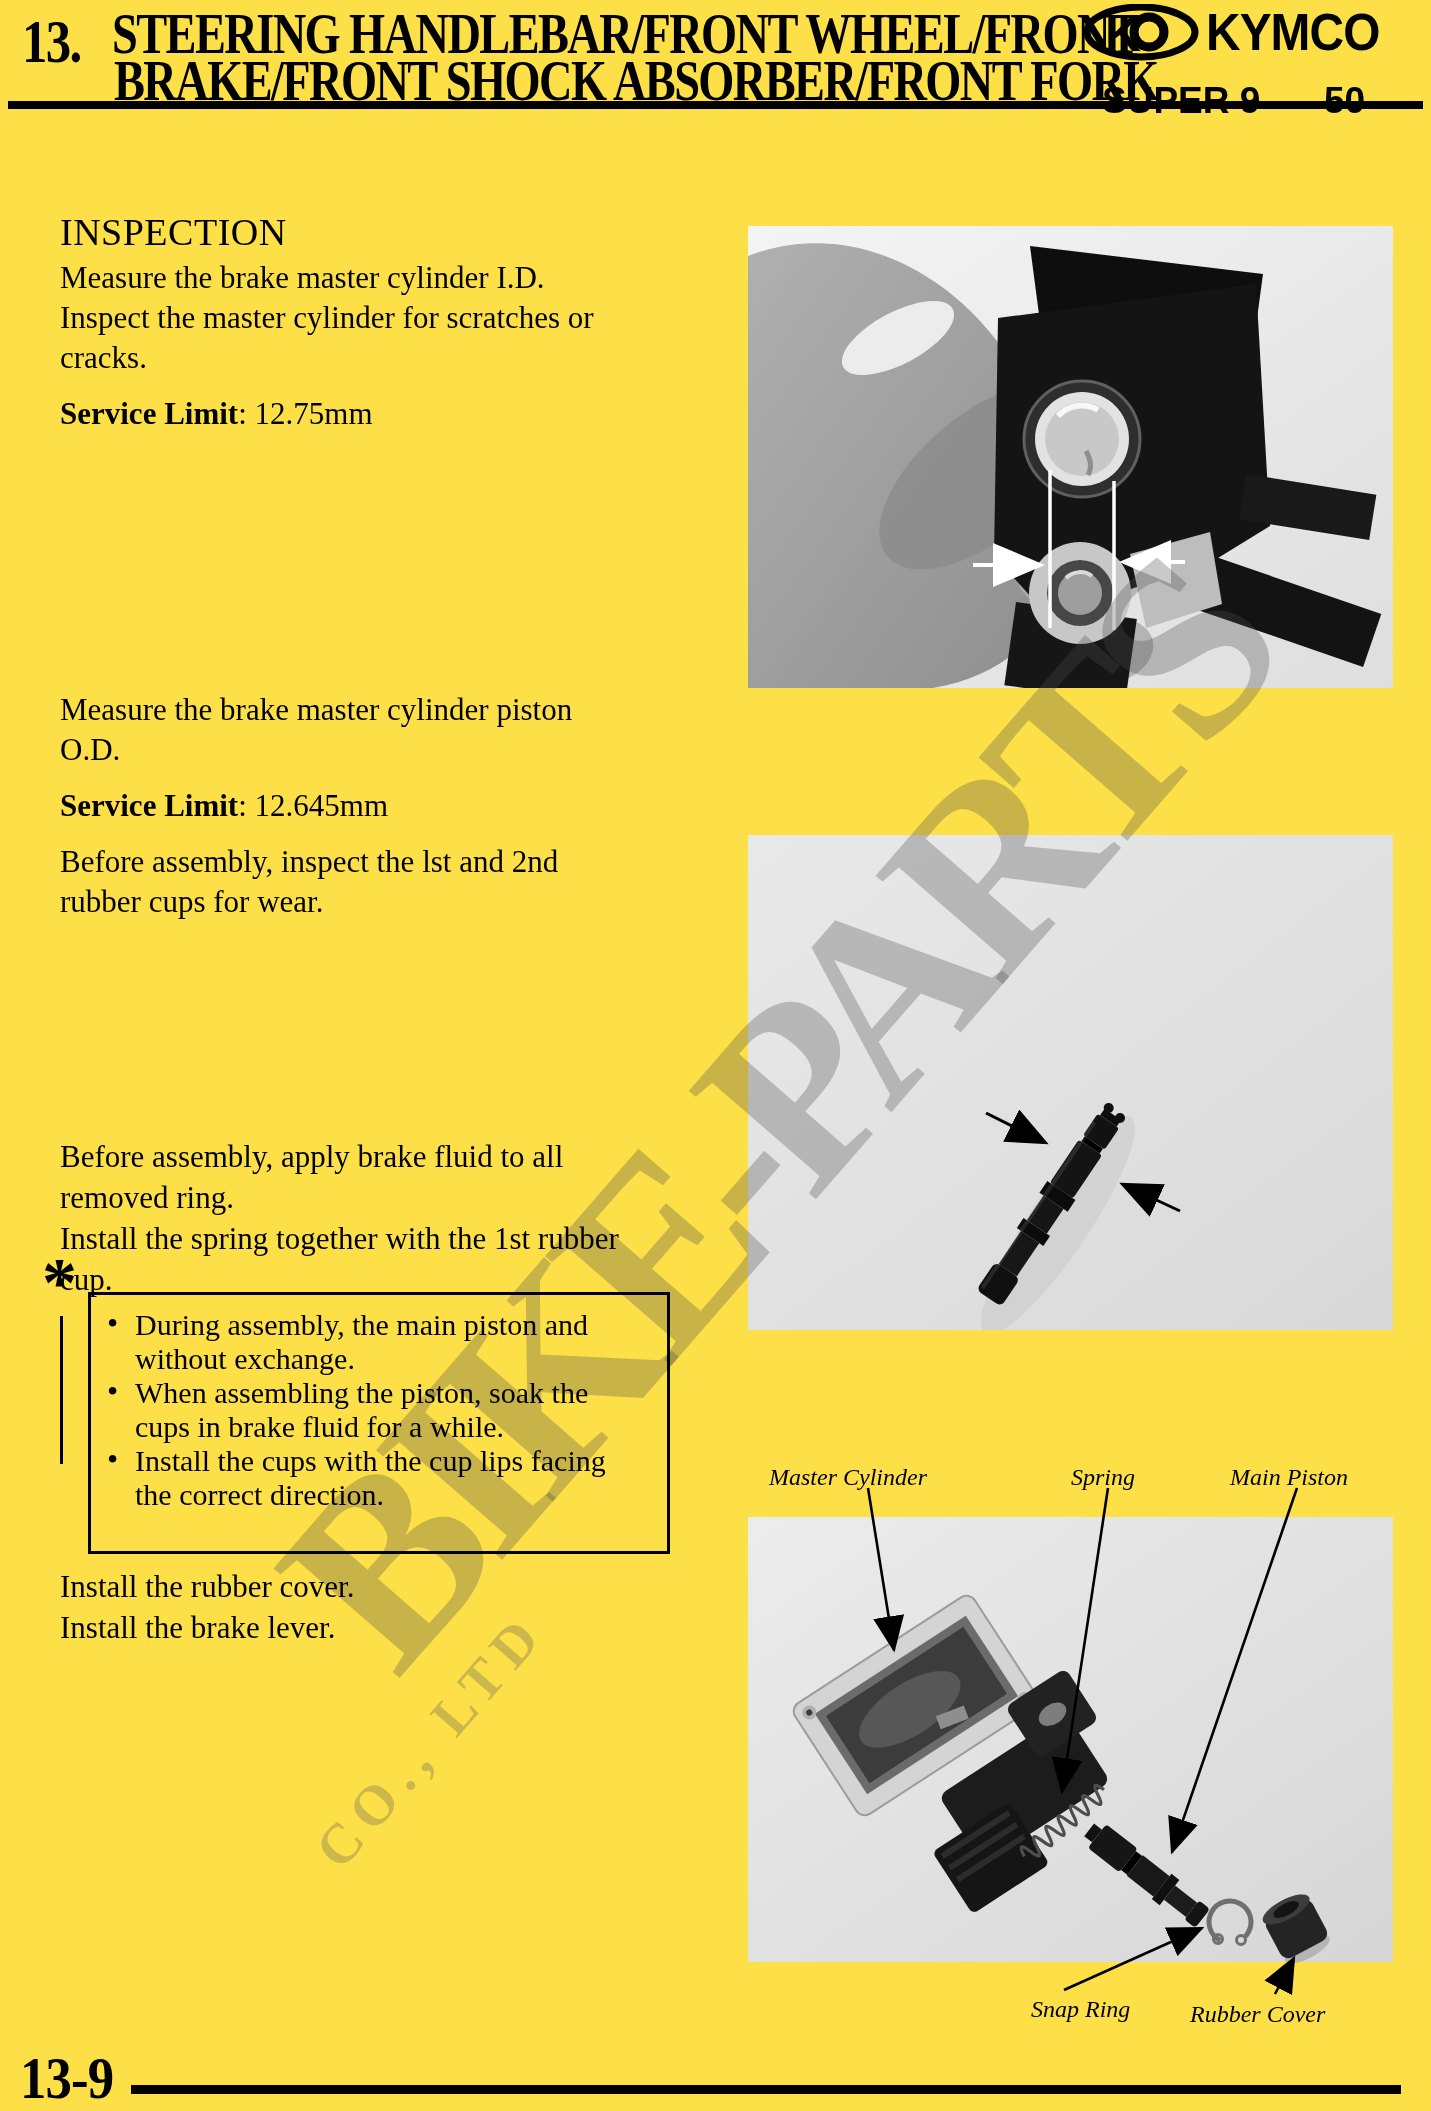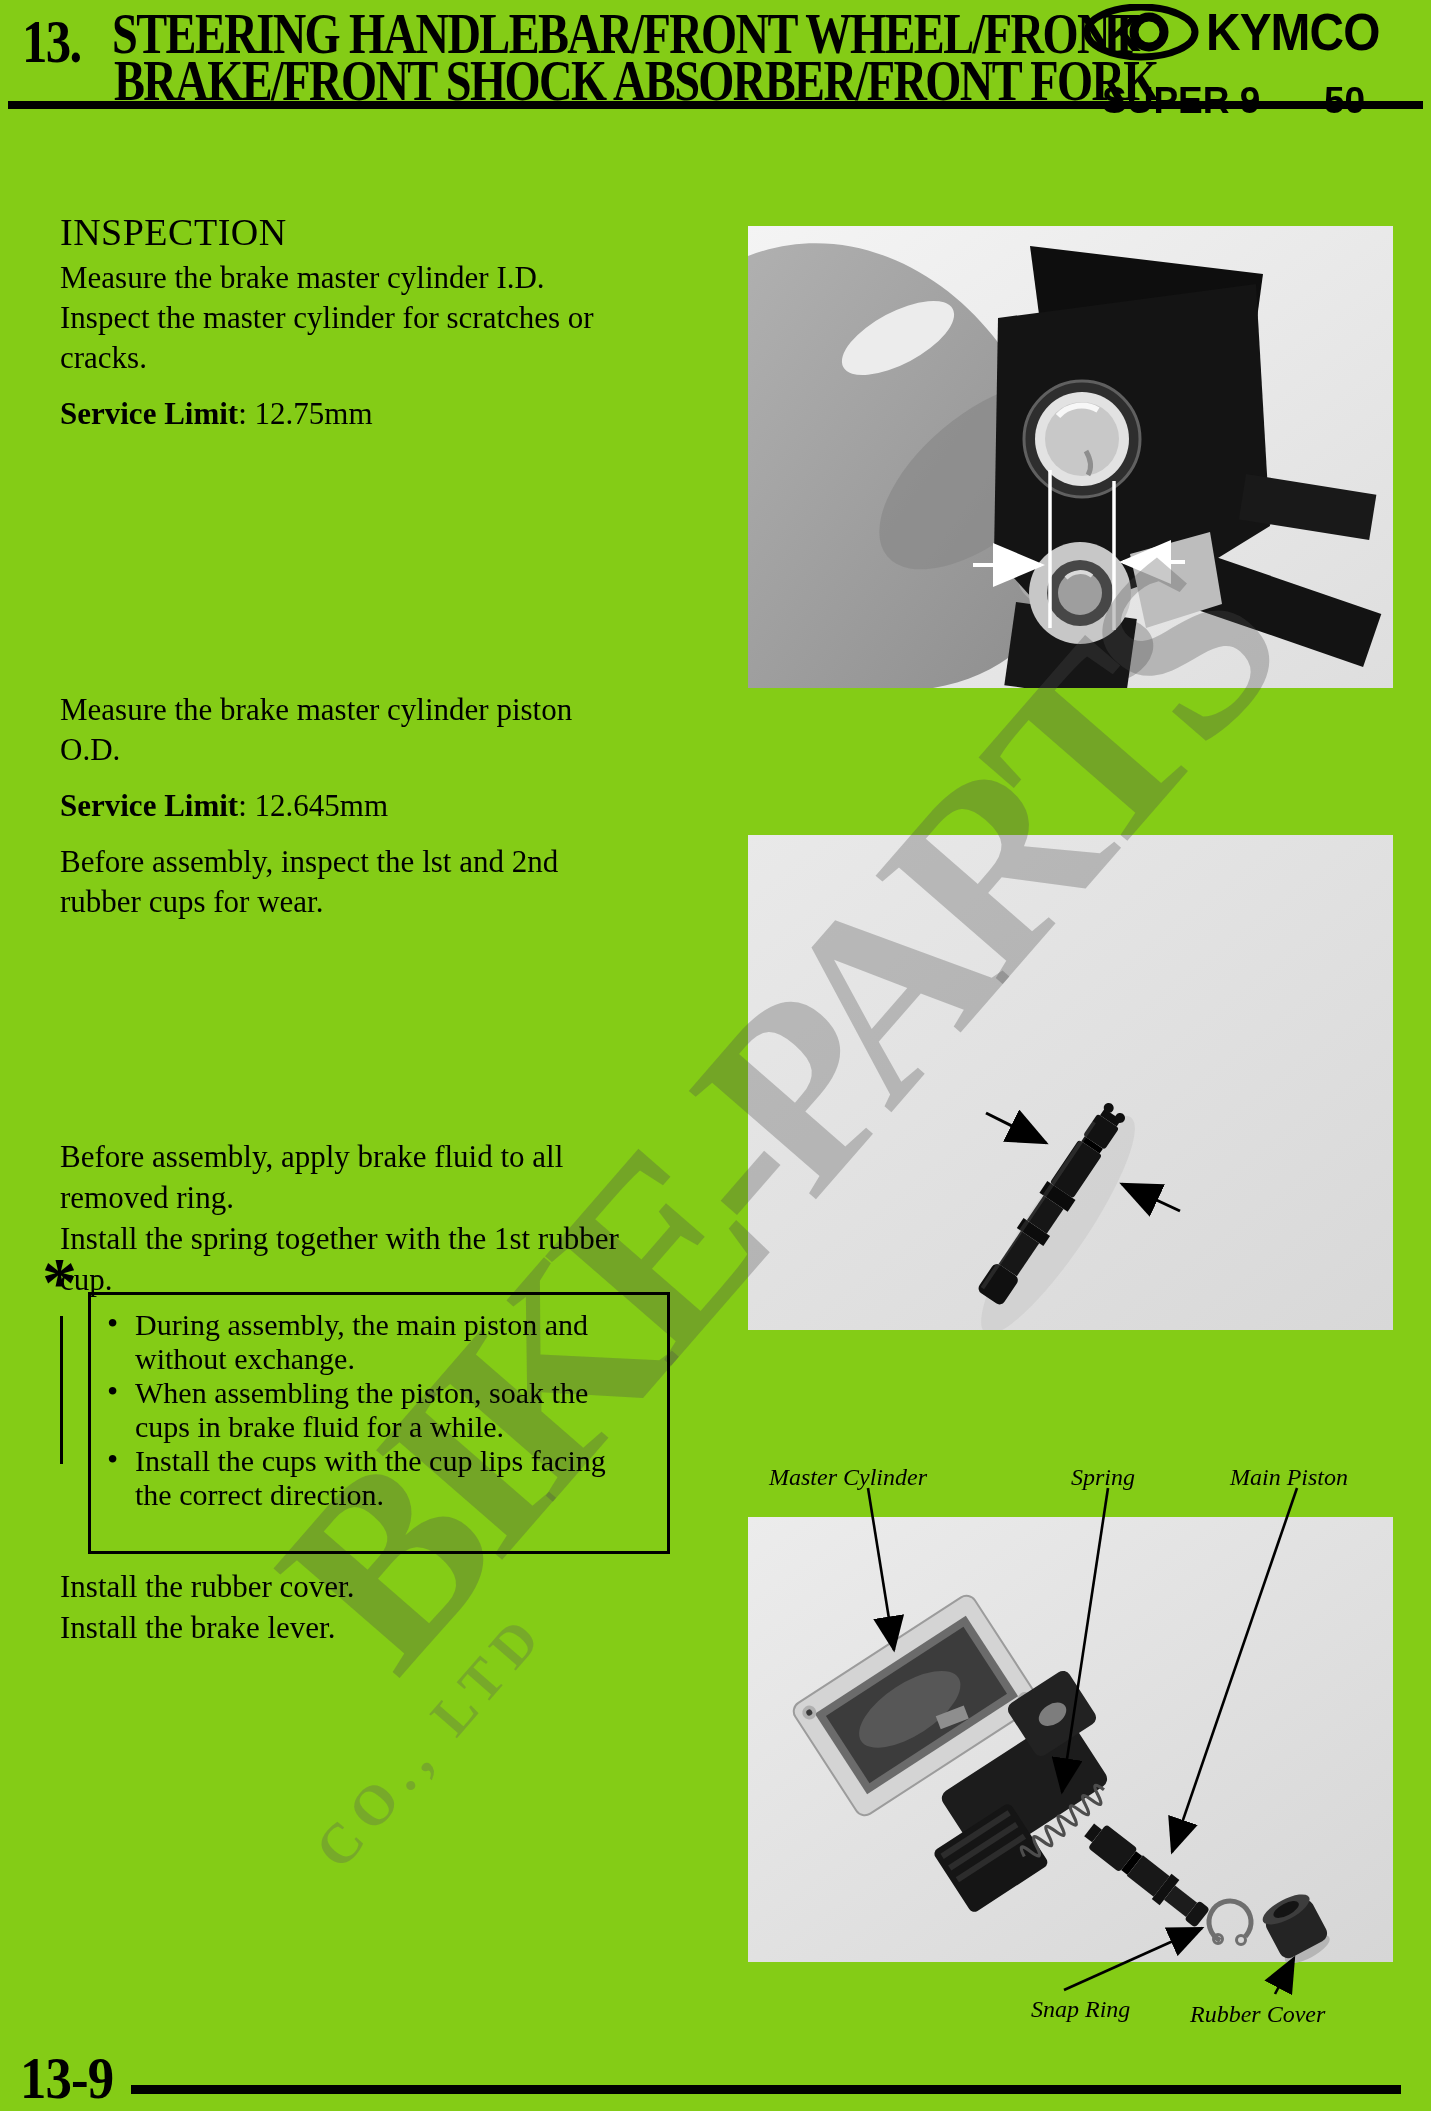--- a/index.html
+++ b/index.html
@@ -1,18 +1,18 @@
 <!DOCTYPE html>
 <html><head>
 <meta charset="utf-8">
 <style>
   html,body { margin:0; padding:0; background:#888; }
   .page {
     position:relative; width:1431px; height:2111px; margin:0 auto;
-    background:#84cc16; overflow:hidden;
+    background:#fde047; overflow:hidden;
     font-family:"Liberation Serif", serif; color:#000;
   }
   
   .hdr-num {
     position:absolute; left:22px; top:6px;
     font-size:62px; font-weight:bold; letter-spacing:-2px;
     transform:scaleX(.82); transform-origin:left top; white-space:nowrap;
   }
   .hdr-title { position:absolute; left:96px; top:10px;text-align:center; }
   .hdr-title .tl {

